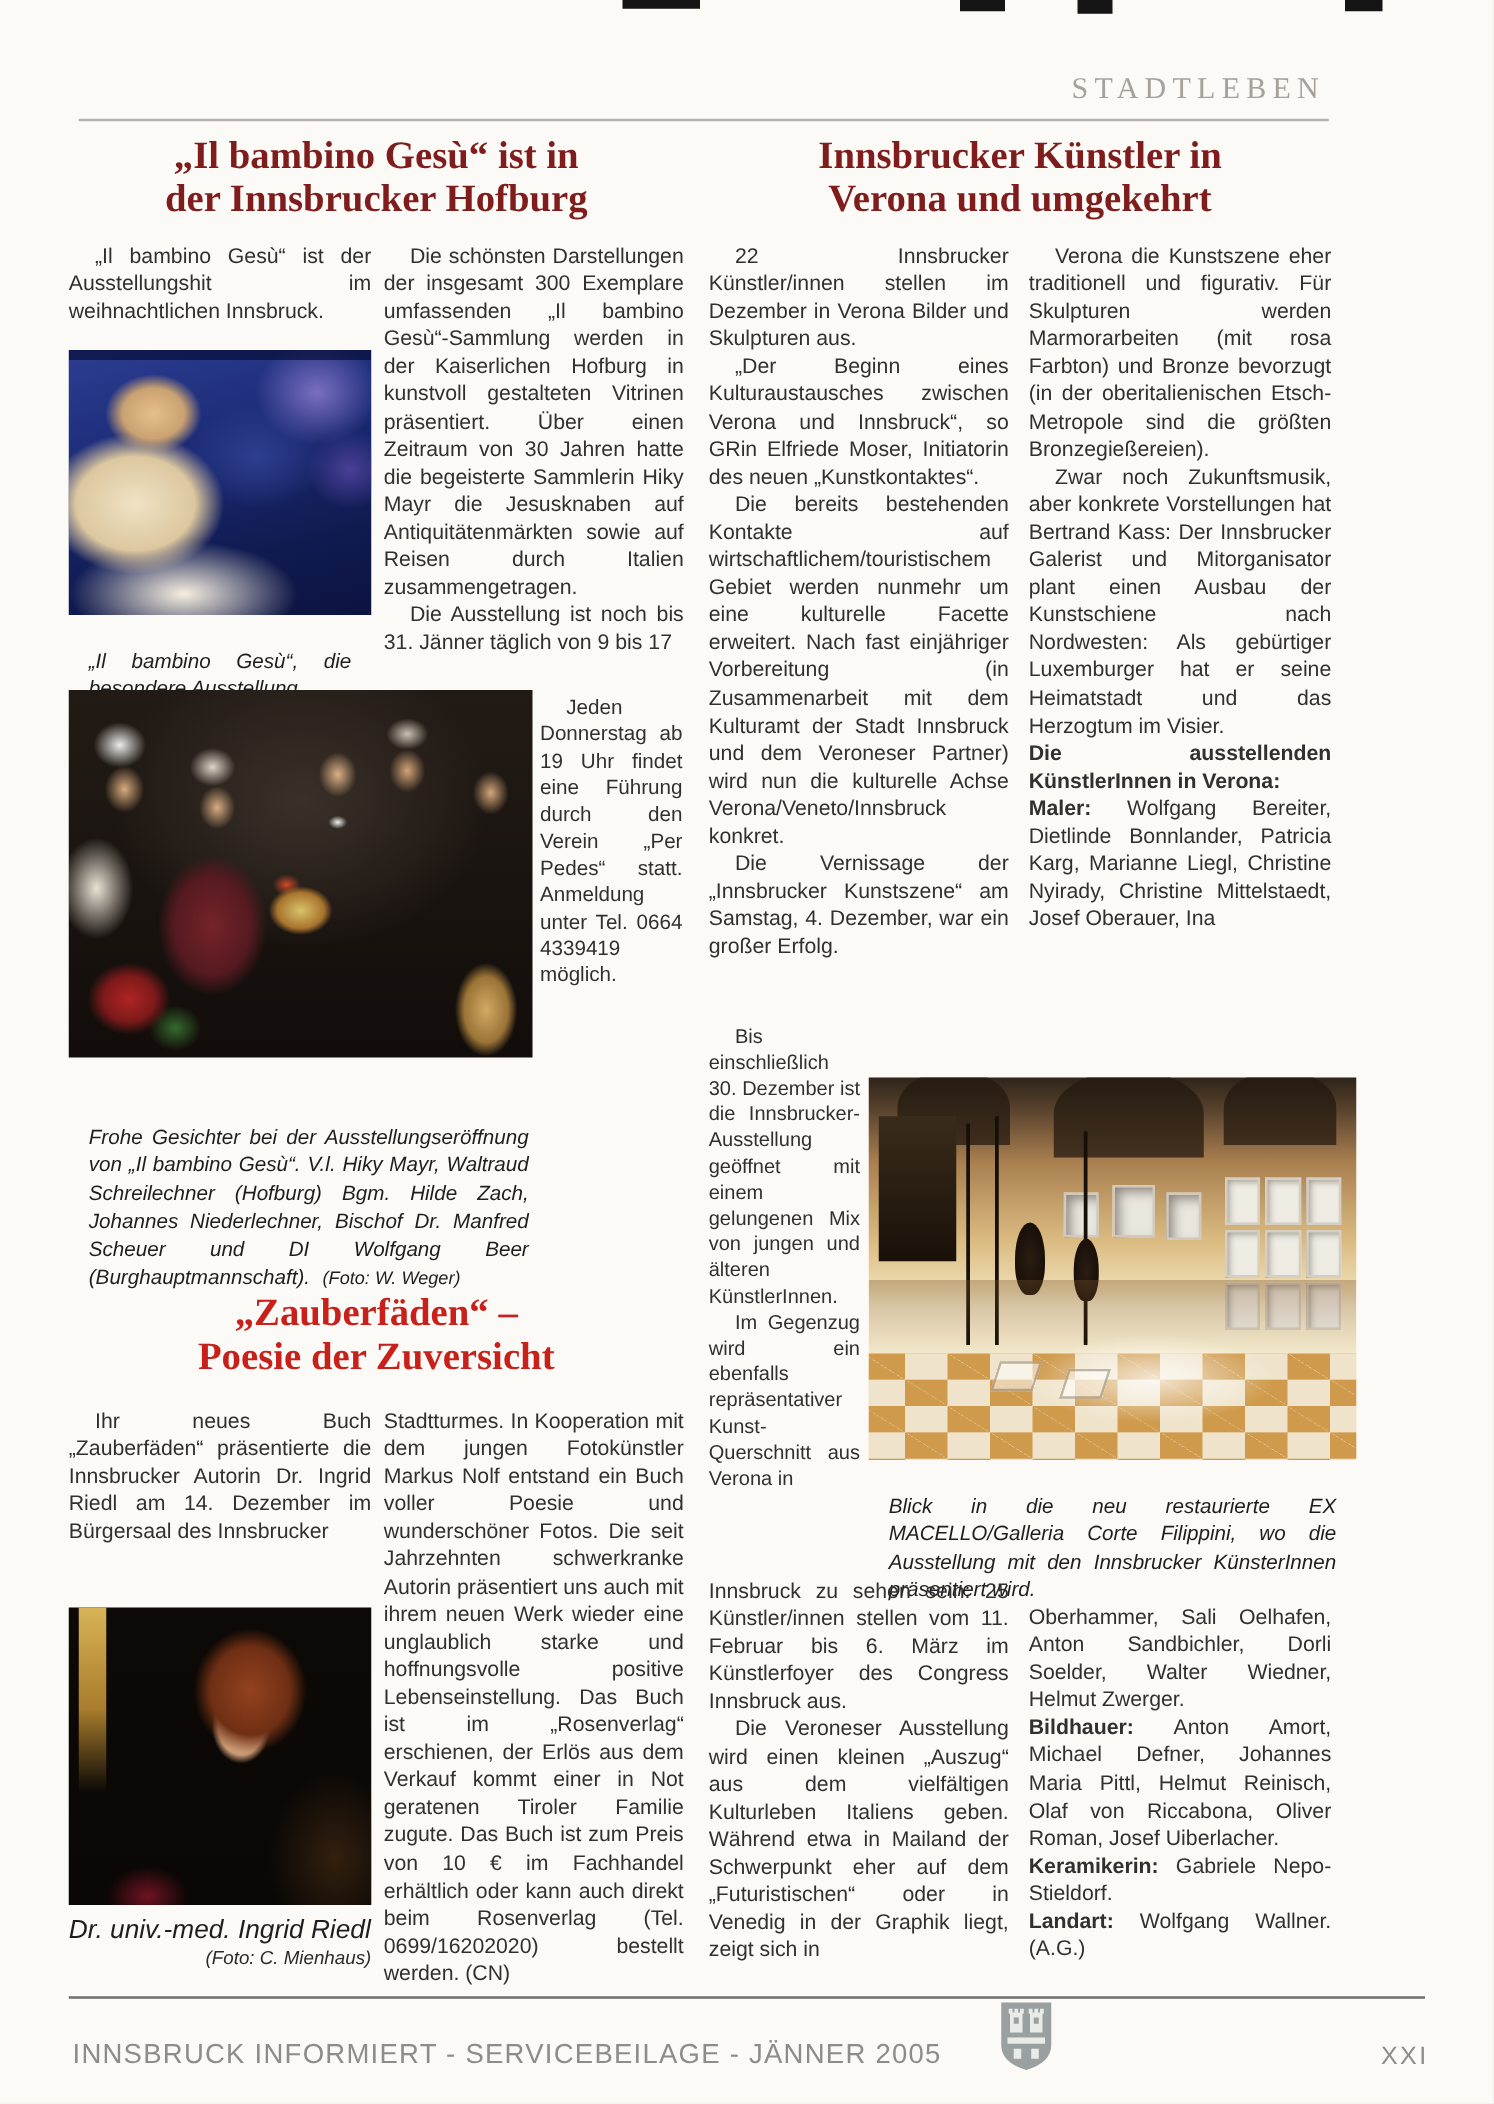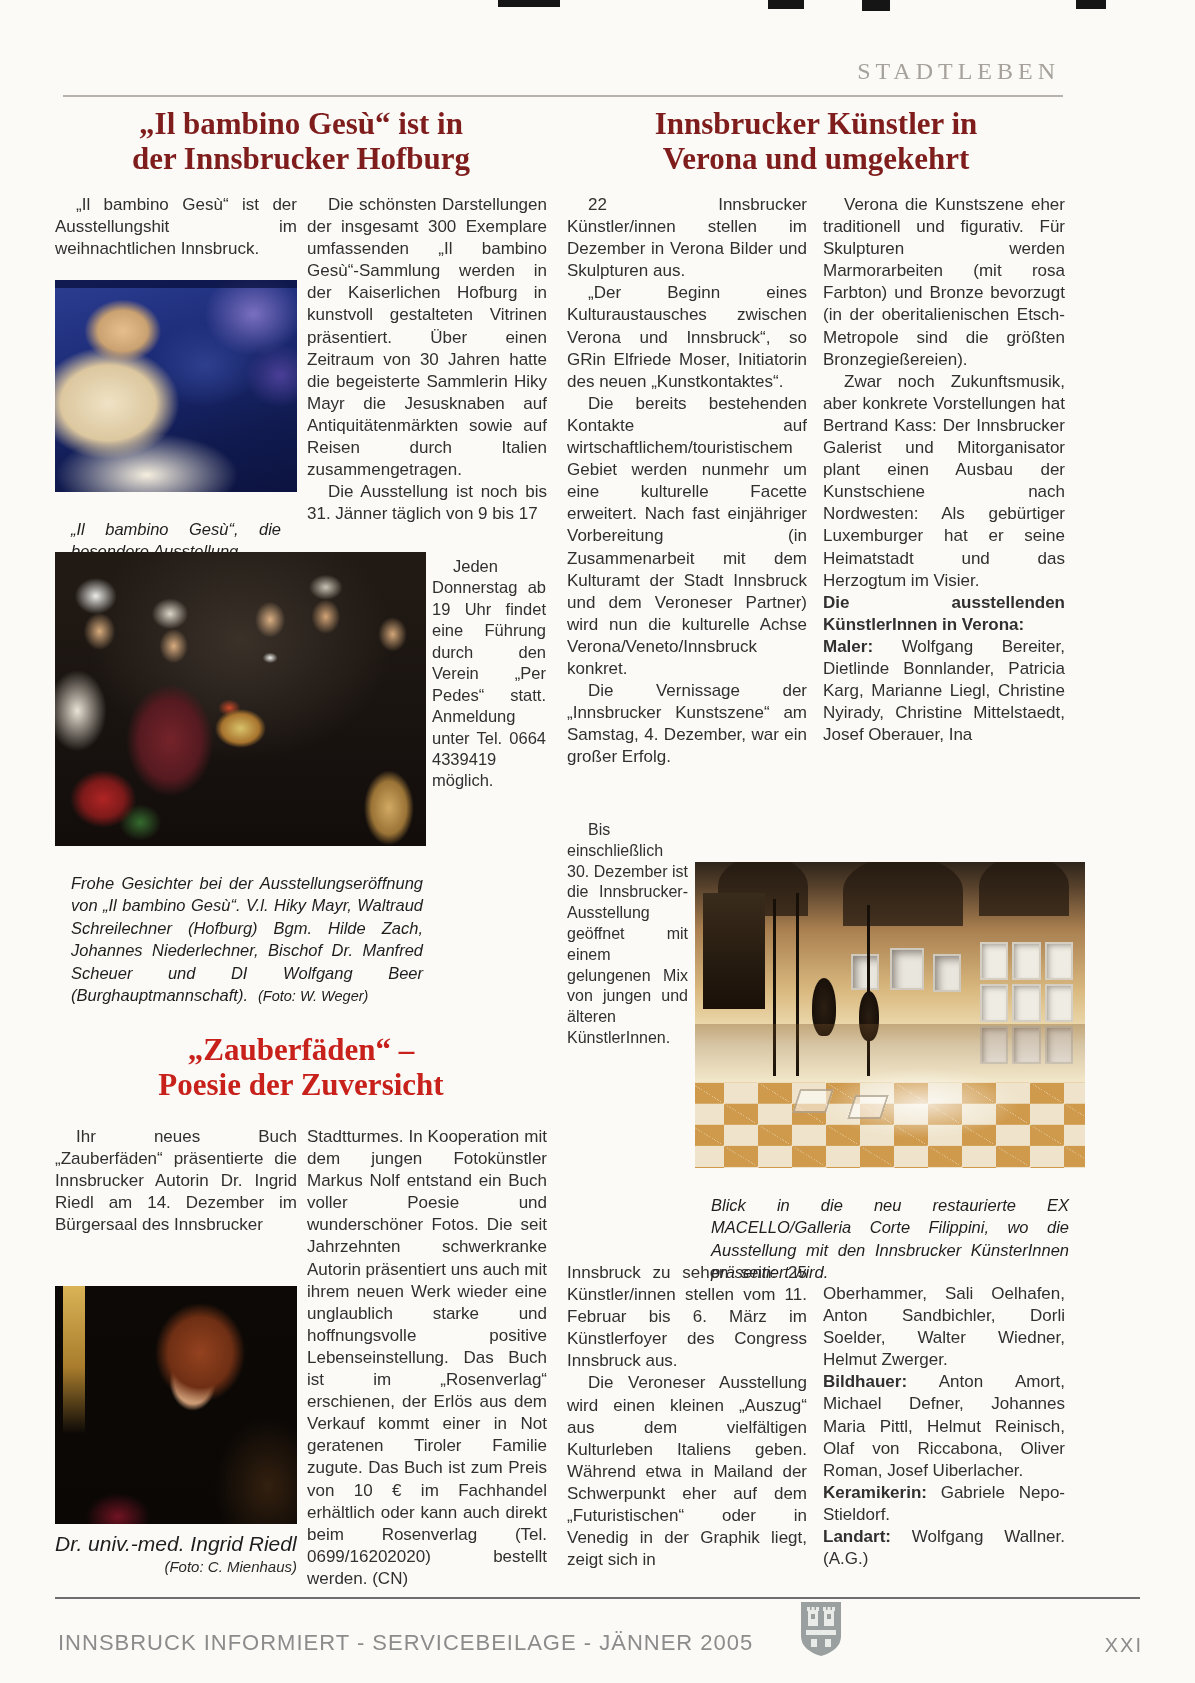--- a/index.html
+++ b/index.html
@@ -95,21 +95,21 @@
   .footer-text{position:absolute;left:58px;top:1630px;font-size:22px;color:#8c8c8c;letter-spacing:1px;}
   .page-num{position:absolute;right:52px;top:1634px;font-size:20px;color:#8c8c8c;letter-spacing:2px;}
   .crest{position:absolute;left:797px;top:1600px;}
   
   #a1-title{left:55px;top:106px;width:492px;}
   #a2-title{left:567px;top:106px;width:498px;}
   #a1-lead{left:55px;top:194px;width:242px;}
   #cap1{left:55px;top:502px;width:242px;}
   #a1-col2{left:307px;top:194px;width:240px;}
   #a1-col2n{left:432px;top:556px;width:114px;font-size:16.5px;}
-  #cap2{left:55px;top:856px;width:384px;}
+  #cap2{left:55px;top:883px;width:384px;}
   #a2-col3{left:567px;top:194px;width:240px;}
   #a2-col3n{left:567px;top:820px;width:121px;font-size:16px;}
   #cap4{left:695px;top:1178px;width:390px;}
   #a2-col3b{left:567px;top:1262px;width:240px;}
   #a2-col4{left:823px;top:194px;width:242px;}
   #a2-col4b{left:823px;top:1262px;width:242px;margin-top:21px;}
   #a3-title{left:55px;top:1032px;width:492px;}
   #a3-col1{left:55px;top:1126px;width:242px;}
   #cap3{left:55px;top:1532px;width:242px;font-style:italic;}
   #cap3 .line1{font-size:21px;color:#1e1e1e;}
@@ -166,20 +166,21 @@
 
   <div class="body abs" id="a2-col3">
     <p>22 Innsbrucker Künstler/innen stellen im Dezember in Verona Bilder und Skulpturen aus.</p>
     <p>„Der Beginn eines Kulturaustausches zwischen Verona und Innsbruck“, so GRin Elfriede Moser, Initiatorin des neuen „Kunstkontaktes“.</p>
     <p>Die bereits bestehenden Kontakte auf wirtschaftlichem/touristischem Gebiet werden nunmehr um eine kulturelle Facette erweitert. Nach fast einjähriger Vorbereitung (in Zusammenarbeit mit dem Kulturamt der Stadt Innsbruck und dem Veroneser Partner) wird nun die kulturelle Achse Verona/Veneto/Innsbruck konkret.</p>
     <p>Die Vernissage der „Innsbrucker Kunstszene“ am Samstag, 4. Dezember, war ein großer Erfolg.</p>
   </div>
 
   <div class="body abs" id="a2-col3n">
     <p>Bis einschließlich 30. Dezember ist die Innsbrucker-Ausstellung geöffnet mit einem gelungenen Mix von jungen und älteren KünstlerInnen.</p>
+    <p>Im Gegenzug wird ein ebenfalls repräsentativer Kunst-Querschnitt aus Verona in</p>
   </div>
 
   <div class="photo" id="photo4">
     <div class="arch" style="left:6%;"></div>
     <div class="arch" style="left:38%;width:120px;height:70px;"></div>
     <div class="arch" style="right:4%;"></div>
     <div class="darkwall"></div>
     <div class="frame" style="left:40%;top:30%;width:28px;height:36px;"></div>
     <div class="frame" style="left:50%;top:28%;width:34px;height:42px;"></div>
     <div class="frame" style="left:61%;top:30%;width:28px;height:38px;"></div>

